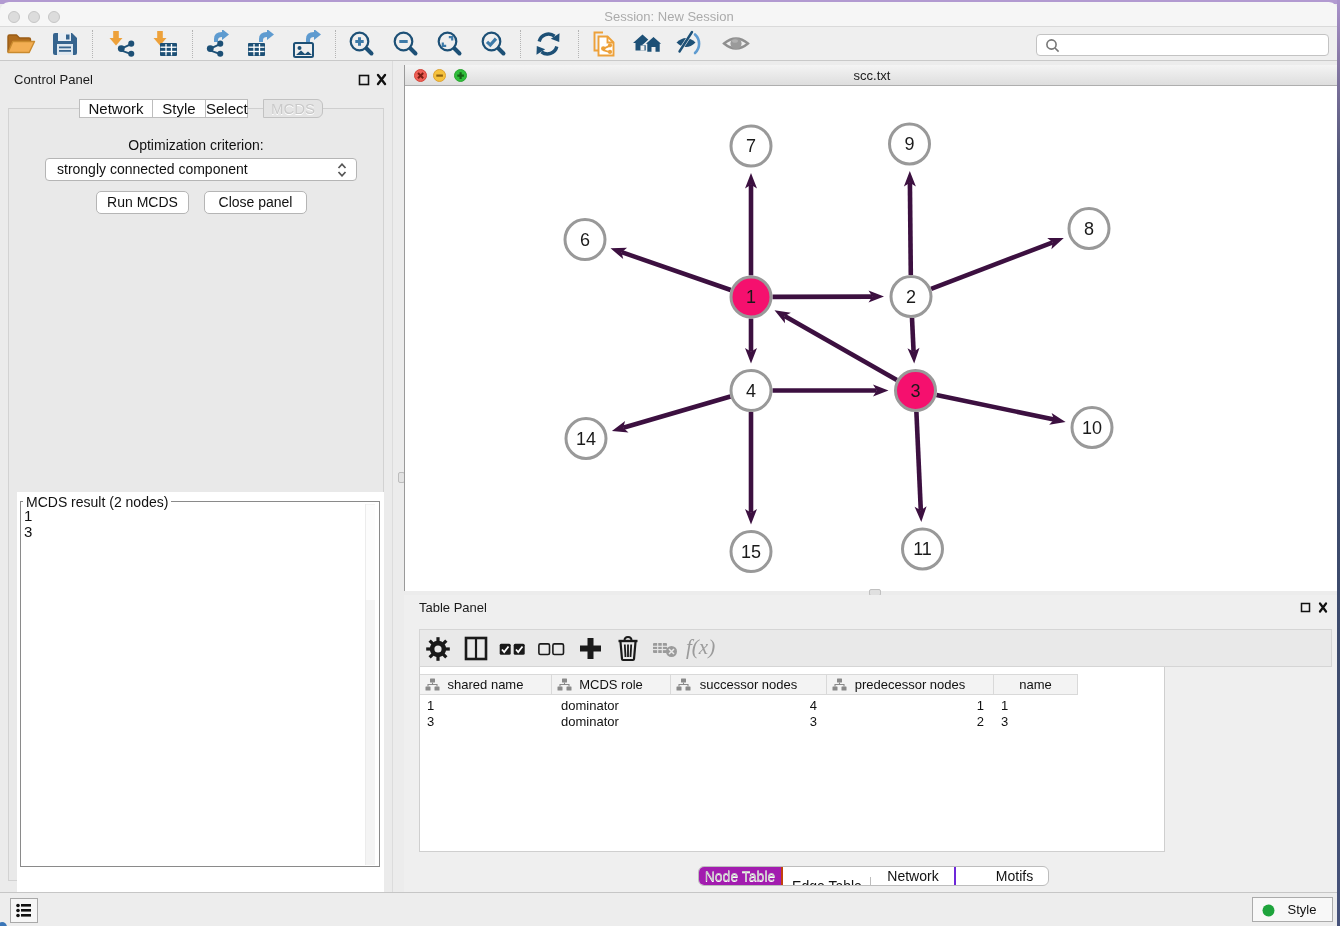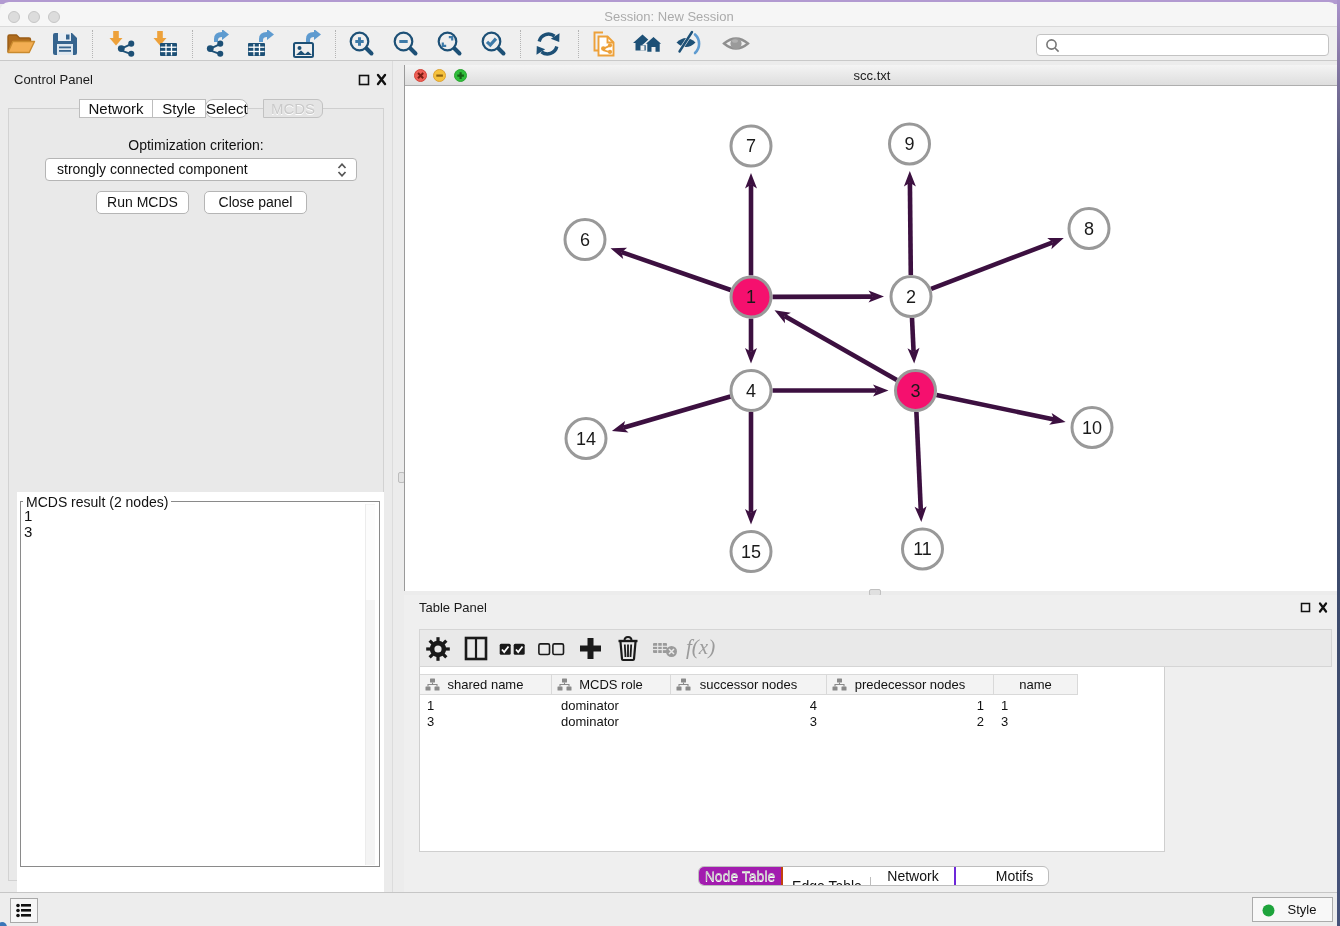--- a/index.html
+++ b/index.html
@@ -231,21 +231,21 @@
 </div>
 <div class="abs" id="cpanel">
   <div class="abs" id="cpanel-title">Control Panel</div>
   <svg class="abs" style="left:358px;top:12px" width="30" height="14" viewBox="0 0 30 14">
       <rect x="1.5" y="2.5" width="9" height="9" fill="none" stroke="#111" stroke-width="1.6"></rect>
       <path d="M20 2 L27 11 M27 2 L20 11" stroke="#111" stroke-width="2.4" stroke-linecap="round"></path>
     </svg>
   <div class="abs" id="cp-body">
     <div class="tab" style="left:70px; width:74px;">Network</div>
     <div class="tab" style="left:143px; width:54px;">Style</div>
-    <div class="tab" style="left:196px; width:43px;border-radius:8px;">Select</div>
+    <div class="tab" style="left:196px; width:43px;">Select</div>
     <div class="tab" style="left:254px; width:60px; background:#e4e4e4; border-color:#c2c2c2; border-radius:0 6px 6px 0; color:#c9c9c9; text-shadow:0 1px 0 #fff;">MCDS</div>
     <div class="abs" id="opt-label">Optimization criterion:</div>
     <div class="abs" id="opt-select">strongly connected component
       <svg width="10" height="14" style="right:9px;top:4px" viewBox="0 0 10 14">
           <path d="M1.5 5 L5 1.2 L8.5 5" fill="none" stroke="#555" stroke-width="1.7"></path>
           <path d="M1.5 9 L5 12.8 L8.5 9" fill="none" stroke="#555" stroke-width="1.7"></path>
         </svg>
     </div>
     <div class="btn" style="left:87px; top:82px; width:93px;">Run MCDS</div>
     <div class="btn" style="left:195px; top:82px; width:103px;">Close panel</div>

